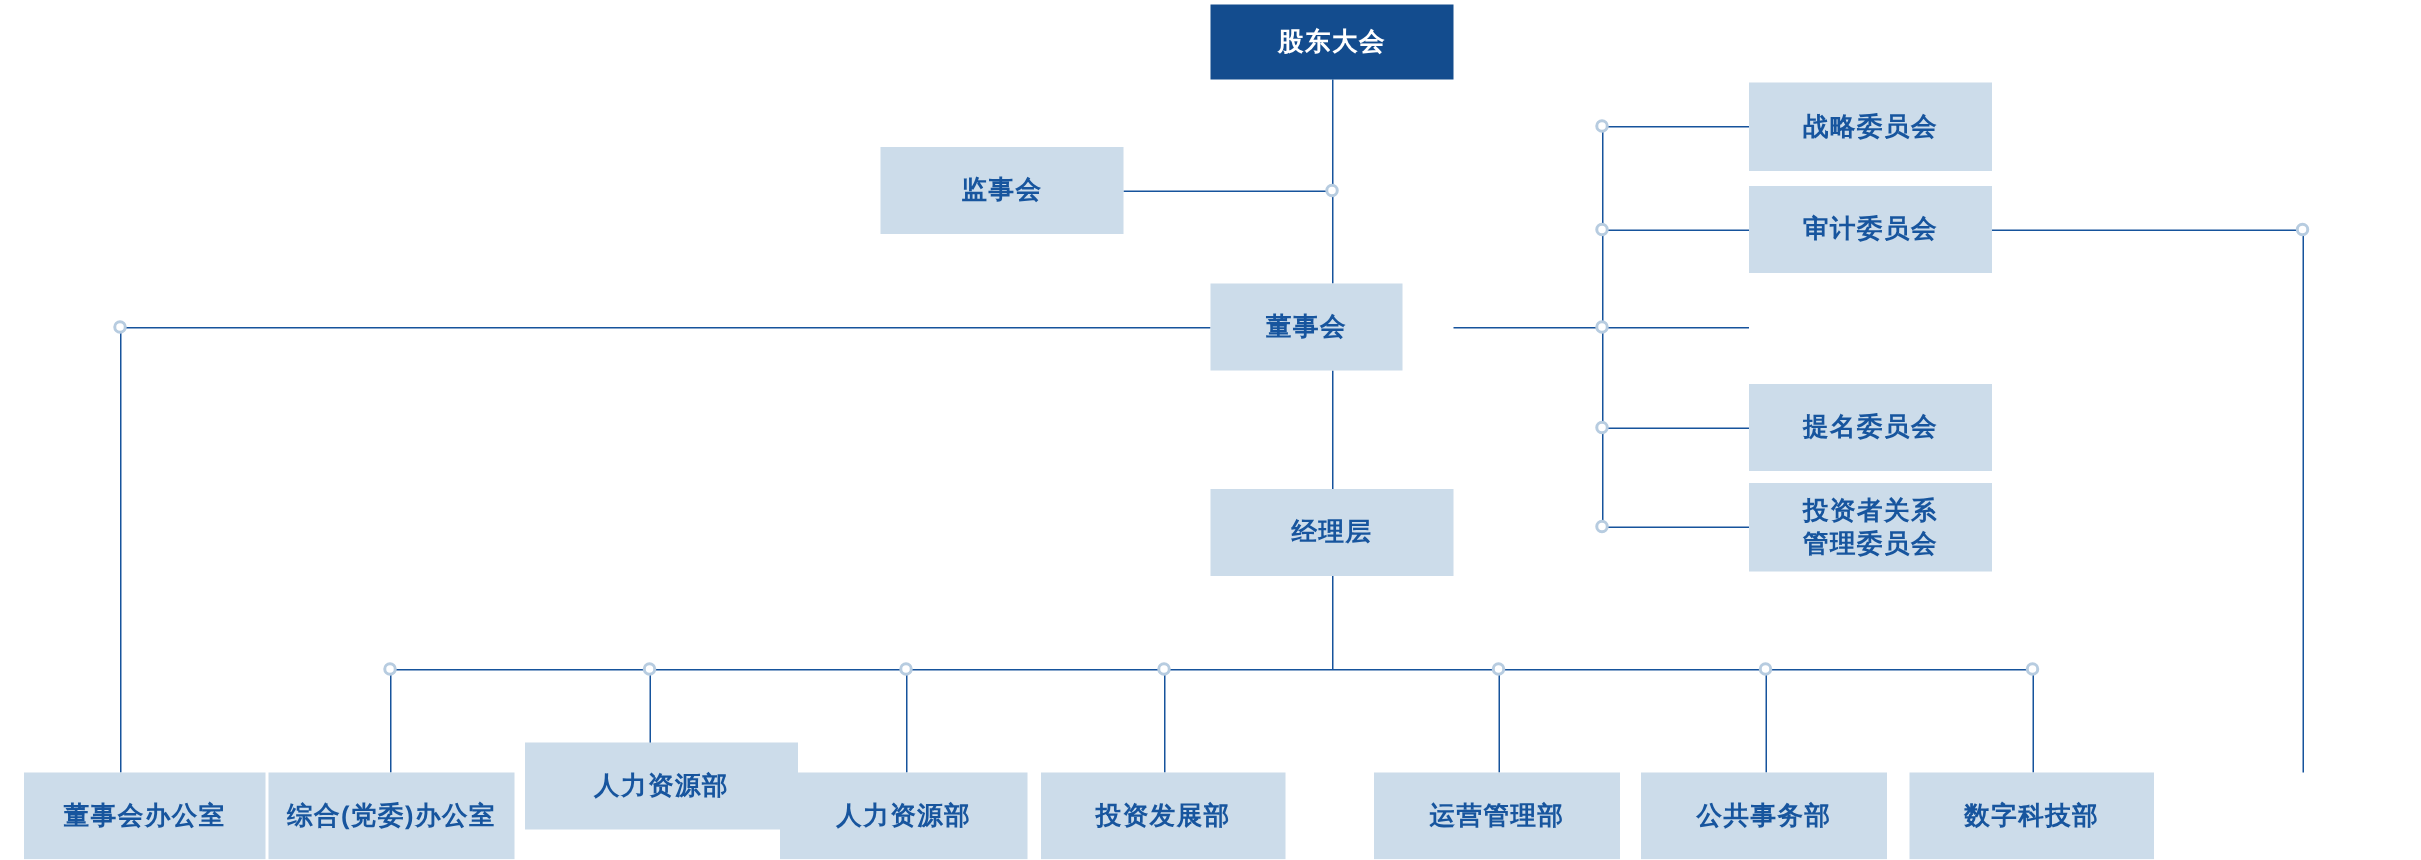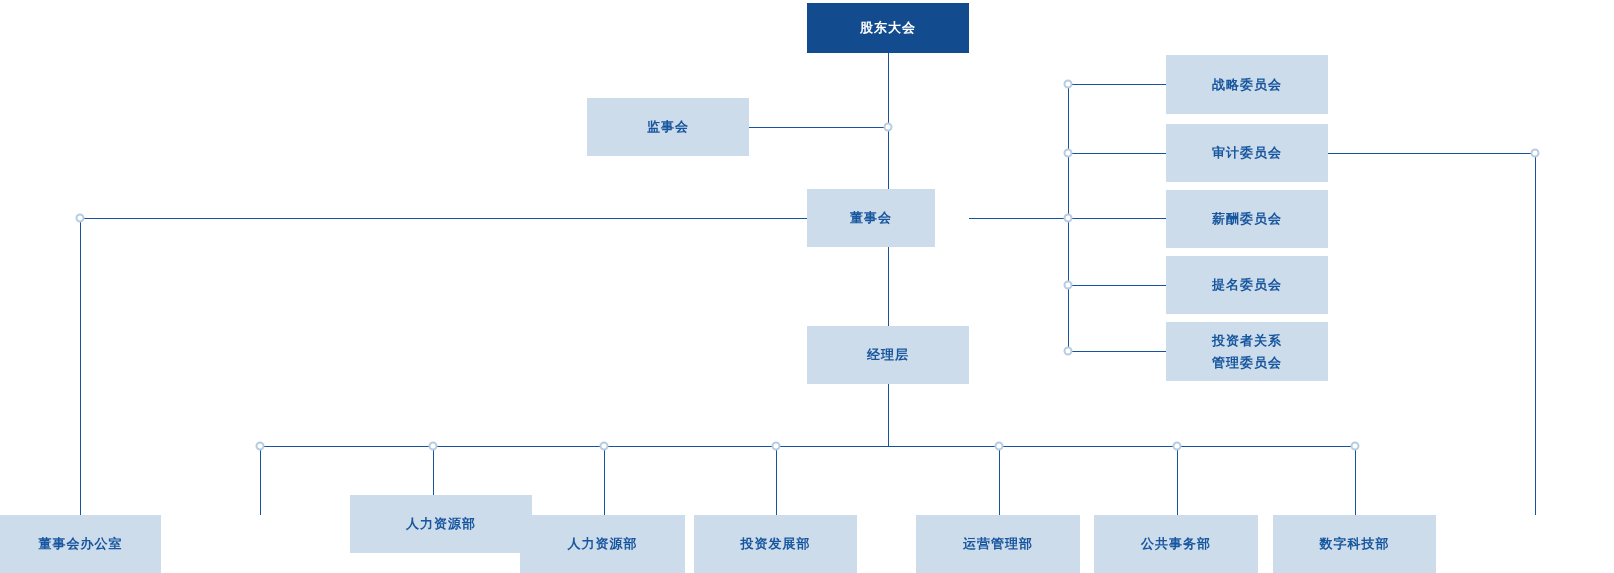--- a/index.html
+++ b/index.html
@@ -15,21 +15,21 @@
     background: #ffffff;
     font-family: "Liberation Sans", "DejaVu Sans", sans-serif;
   }
   .node {
     position: absolute;
     display: flex;
     align-items: center;
     justify-content: center;
     background: var(--node-fill, #ccdcea);
     color: var(--node-text, #17559e);
-    font-size: 13px;
+    font-size: 17px;
     font-weight: 600;
     letter-spacing: 1px;
     text-align: center;
     white-space: pre-line;
     line-height: 22px;
     z-index: 1;
   }
   .node.dark {
     background: var(--primary-dark, #134c8e);
     color: #ffffff;
@@ -64,29 +64,29 @@
   <div class="node" style="left:587px;top:98px;width:162px;height:58px">监事会</div>
 
   <div class="node" style="left:807px;top:189px;width:128px;height:58px">董事会</div>
 
   <div class="node" style="left:807px;top:326px;width:162px;height:58px">经理层</div>
 
   <div class="node" style="left:1166px;top:55px;width:162px;height:59px">战略委员会</div>
 
   <div class="node" style="left:1166px;top:124px;width:162px;height:58px">审计委员会</div>
 
-  <div class="node" style="left:1166px;top:190px;width:162px;height:58px">薪酬委员会</div>
 
   <div class="node" style="left:1166px;top:256px;width:162px;height:58px">提名委员会</div>
 
   <div class="node" style="left:1166px;top:322px;width:162px;height:59px">投资者关系
 管理委员会</div>
 
-  <div class="node" style="left:0px;top:515px;width:161px;height:58px">董事会办公室</div>
+  <div class="node" style="left:16px;top:515px;width:161px;height:58px">董事会办公室</div>
 
+  <div class="node" style="left:179px;top:515px;width:164px;height:58px">综合(党委)办公室</div>
 
   <div class="node" style="left:350px;top:495px;width:182px;height:58px">人力资源部</div>
 
   <div class="node" style="left:520px;top:515px;width:165px;height:58px">人力资源部</div>
 
   <div class="node" style="left:694px;top:515px;width:163px;height:58px">投资发展部</div>
 
   <div class="node" style="left:1094px;top:515px;width:164px;height:58px">公共事务部</div>
 
   <div class="node" style="left:916px;top:515px;width:164px;height:58px">运营管理部</div>

